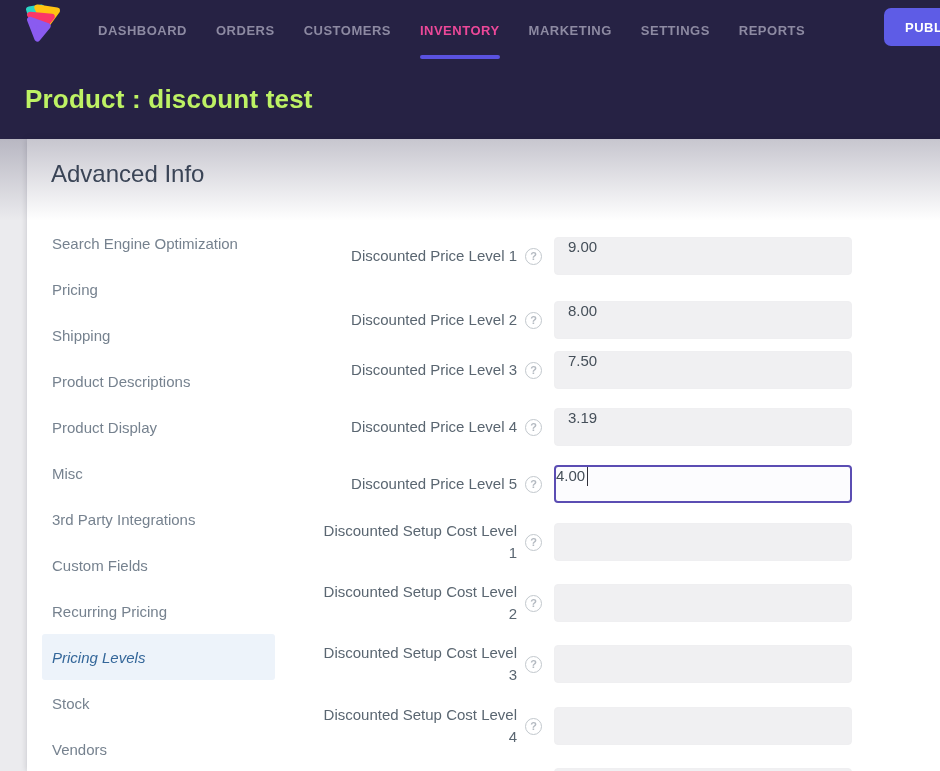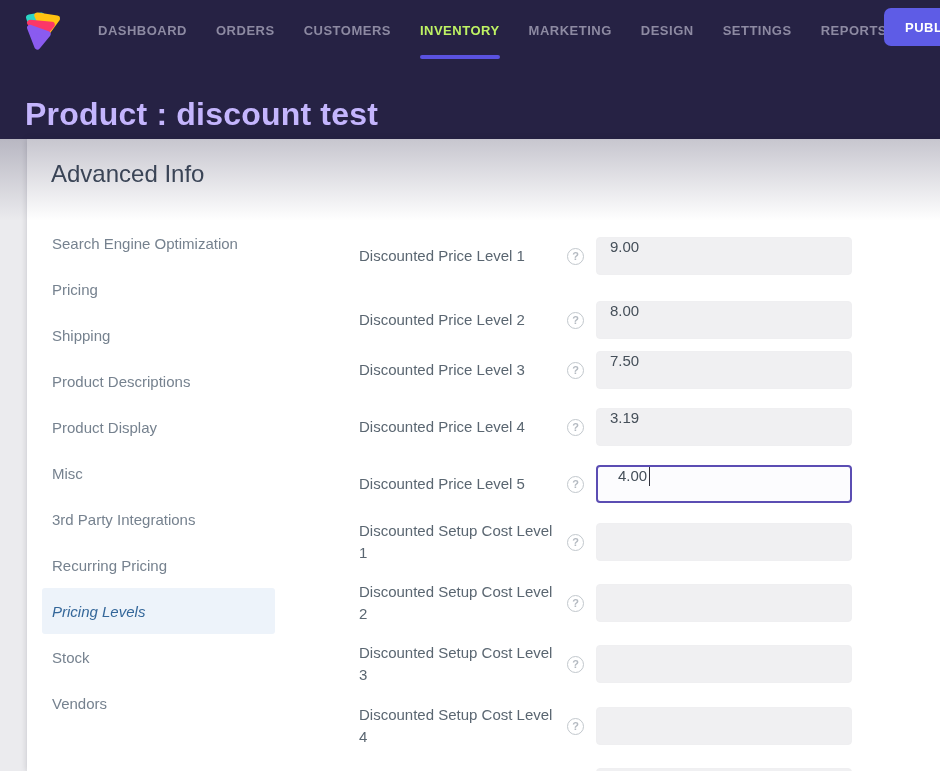--- a/index.html
+++ b/index.html
@@ -2,46 +2,46 @@
 <html><head>
 <meta charset="utf-8">
 <style>
   * { margin:0; padding:0; box-sizing:border-box; }
   html,body { background:#fff; }
   body { font-family:"Liberation Sans","DejaVu Sans",sans-serif; }
   .screen { position:relative; width:940px; height:771px; overflow:hidden; background:#fff; }
 
   
   .topbar { position:absolute; top:0; left:0; width:100%; height:139px; background:#262244; }
-  .nav { position:absolute; top:0; left:0; right:0; height:60px; display:flex; align-items:center; padding-left:24px; }
+  .nav { position:absolute; top:0; left:0; right:0; height:60px; display:flex; padding-left:24px; }
   .logo { width:37px; height:42px; margin-right:37px; flex:none; margin-top:2px; }
   .nav-items { display:flex; gap:29px; height:60px; align-items:stretch; }
   .nav-item { position:relative; display:flex; align-items:center; font-size:13px; font-weight:bold; letter-spacing:0.5px; color:#8d8aa2; cursor:pointer; }
-  .nav-item.active { color:#bef264; }
+  .nav-item.active { color:#ec4899; }
   .nav-item.active::after { content:""; position:absolute; left:0; right:0; bottom:1px; height:4px; background:#5a52e0; border-radius:2px; }
   .publish-btn { position:absolute; left:884px; top:8px; width:120px; height:38px; background:#5e5ce6; border:none; border-radius:7px; color:#fff; font-family:inherit; font-size:13px; font-weight:bold; letter-spacing:0.5px; text-align:left; padding-left:21px; cursor:pointer; }
-  .page-title { position:absolute; left:25px; top:96px; font-size:32px; font-weight:600; color:#c4b5fd; letter-spacing:0.2px; }
+  .page-title { position:absolute; left:25px; top:84px; font-size:26px; font-weight:600; color:#bef264; letter-spacing:0.2px; }
 
   
   .content { position:absolute; top:139px; left:0; right:0; bottom:0; background:#ebebee; }
   .card { position:absolute; left:27px; top:0; right:0; bottom:0; background:#ffffff; box-shadow:0 0 6px rgba(20,20,40,0.18); }
   .top-shade { position:absolute; top:0; left:0; right:0; height:82px; background:linear-gradient(to bottom, rgba(38,34,68,0.26), rgba(38,34,68,0)); pointer-events:none; z-index:6; }
   .section-title { position:absolute; left:24px; top:21px; font-size:24px; color:#3d4a59; }
 
   
   .sidebar { position:absolute; left:15px; top:81px; width:233px; }
   .side-item { height:46px; display:flex; align-items:center; padding-left:10px; font-size:15px; color:#76828f; border-radius:3px; cursor:pointer; }
   .side-item.active { background:#edf3fa; color:#336699;font-style:italic; }
 
   
   .form-row { position:absolute; left:290px; width:535px; height:38px; display:flex; align-items:center; }
-  .field-label { width:200px; font-size:15px; line-height:22px; color:#5a6671; flex:none;margin-left:42px; }
+  .field-label { width:200px; text-align:right; font-size:15px; line-height:22px; color:#5a6671; flex:none; }
   .help-icon { flex:none; width:17px; height:17px; margin-left:8px; border:1px solid #c2c8cd; border-radius:50%; color:#b4bac1; font-size:11px; font-weight:bold; display:flex; align-items:center; justify-content:center; }
   .field-input { flex:1; height:38px; margin-left:12px; background:#f0f0f2; border:1px solid #efeff1; border-radius:4px; display:flex; align-items:flex-start; padding-left:13px; font-size:15px; color:#454f59; cursor:text; }
-  .form-row.focused .field-input { background:#fcfcfe; border:2px solid #5b4db3; padding-left:20px; }
+  .form-row.focused .field-input { background:#fcfcfe; border:2px solid #5b4db3; padding-left:0; }
   .caret { display:inline-block; width:1px; height:19px; background:#30303a; margin-left:2px; }
 </style>
 </head>
 <body>
 
 <div class="screen">
 
   <div class="topbar">
     <div class="nav">
       <svg class="logo" viewBox="0 0 36 40">
@@ -49,41 +49,41 @@
         <path d="M13 5 L32 8 L21 23 Z" fill="#ffc311" stroke="#ffc311" stroke-width="6" stroke-linejoin="round"></path>
         <path d="M6 12 L27 14 L16 27 Z" fill="#fb3767" stroke="#fb3767" stroke-width="6" stroke-linejoin="round"></path>
         <path d="M6 17 L23 23 L13 35 Z" fill="#8a5bf0" stroke="#8a5bf0" stroke-width="6" stroke-linejoin="round"></path>
       </svg>
       <div class="nav-items">
         <div class="nav-item">DASHBOARD</div>
         <div class="nav-item">ORDERS</div>
         <div class="nav-item">CUSTOMERS</div>
         <div class="nav-item active">INVENTORY</div>
         <div class="nav-item">MARKETING</div>
-        <div class="nav-item">DESIGN</div>
         <div class="nav-item">SETTINGS</div>
         <div class="nav-item">REPORTS</div>
       </div>
       <button class="publish-btn">PUBL</button>
     </div>
     <div class="page-title">Product : discount test</div>
   </div>
 
   <div class="content">
     <div class="card">
       <div class="section-title">Advanced Info</div>
 
       <div class="sidebar">
         <div class="side-item">Search Engine Optimization</div>
         <div class="side-item">Pricing</div>
         <div class="side-item">Shipping</div>
         <div class="side-item">Product Descriptions</div>
         <div class="side-item">Product Display</div>
         <div class="side-item">Misc</div>
         <div class="side-item">3rd Party Integrations</div>
+        <div class="side-item">Custom Fields</div>
         <div class="side-item">Recurring Pricing</div>
         <div class="side-item active">Pricing Levels</div>
         <div class="side-item">Stock</div>
         <div class="side-item">Vendors</div>
       </div>
 
       <div class="form-row" style="top:98px">
         <div class="field-label">Discounted Price Level 1</div>
         <div class="help-icon">?</div>
         <div class="field-input">

